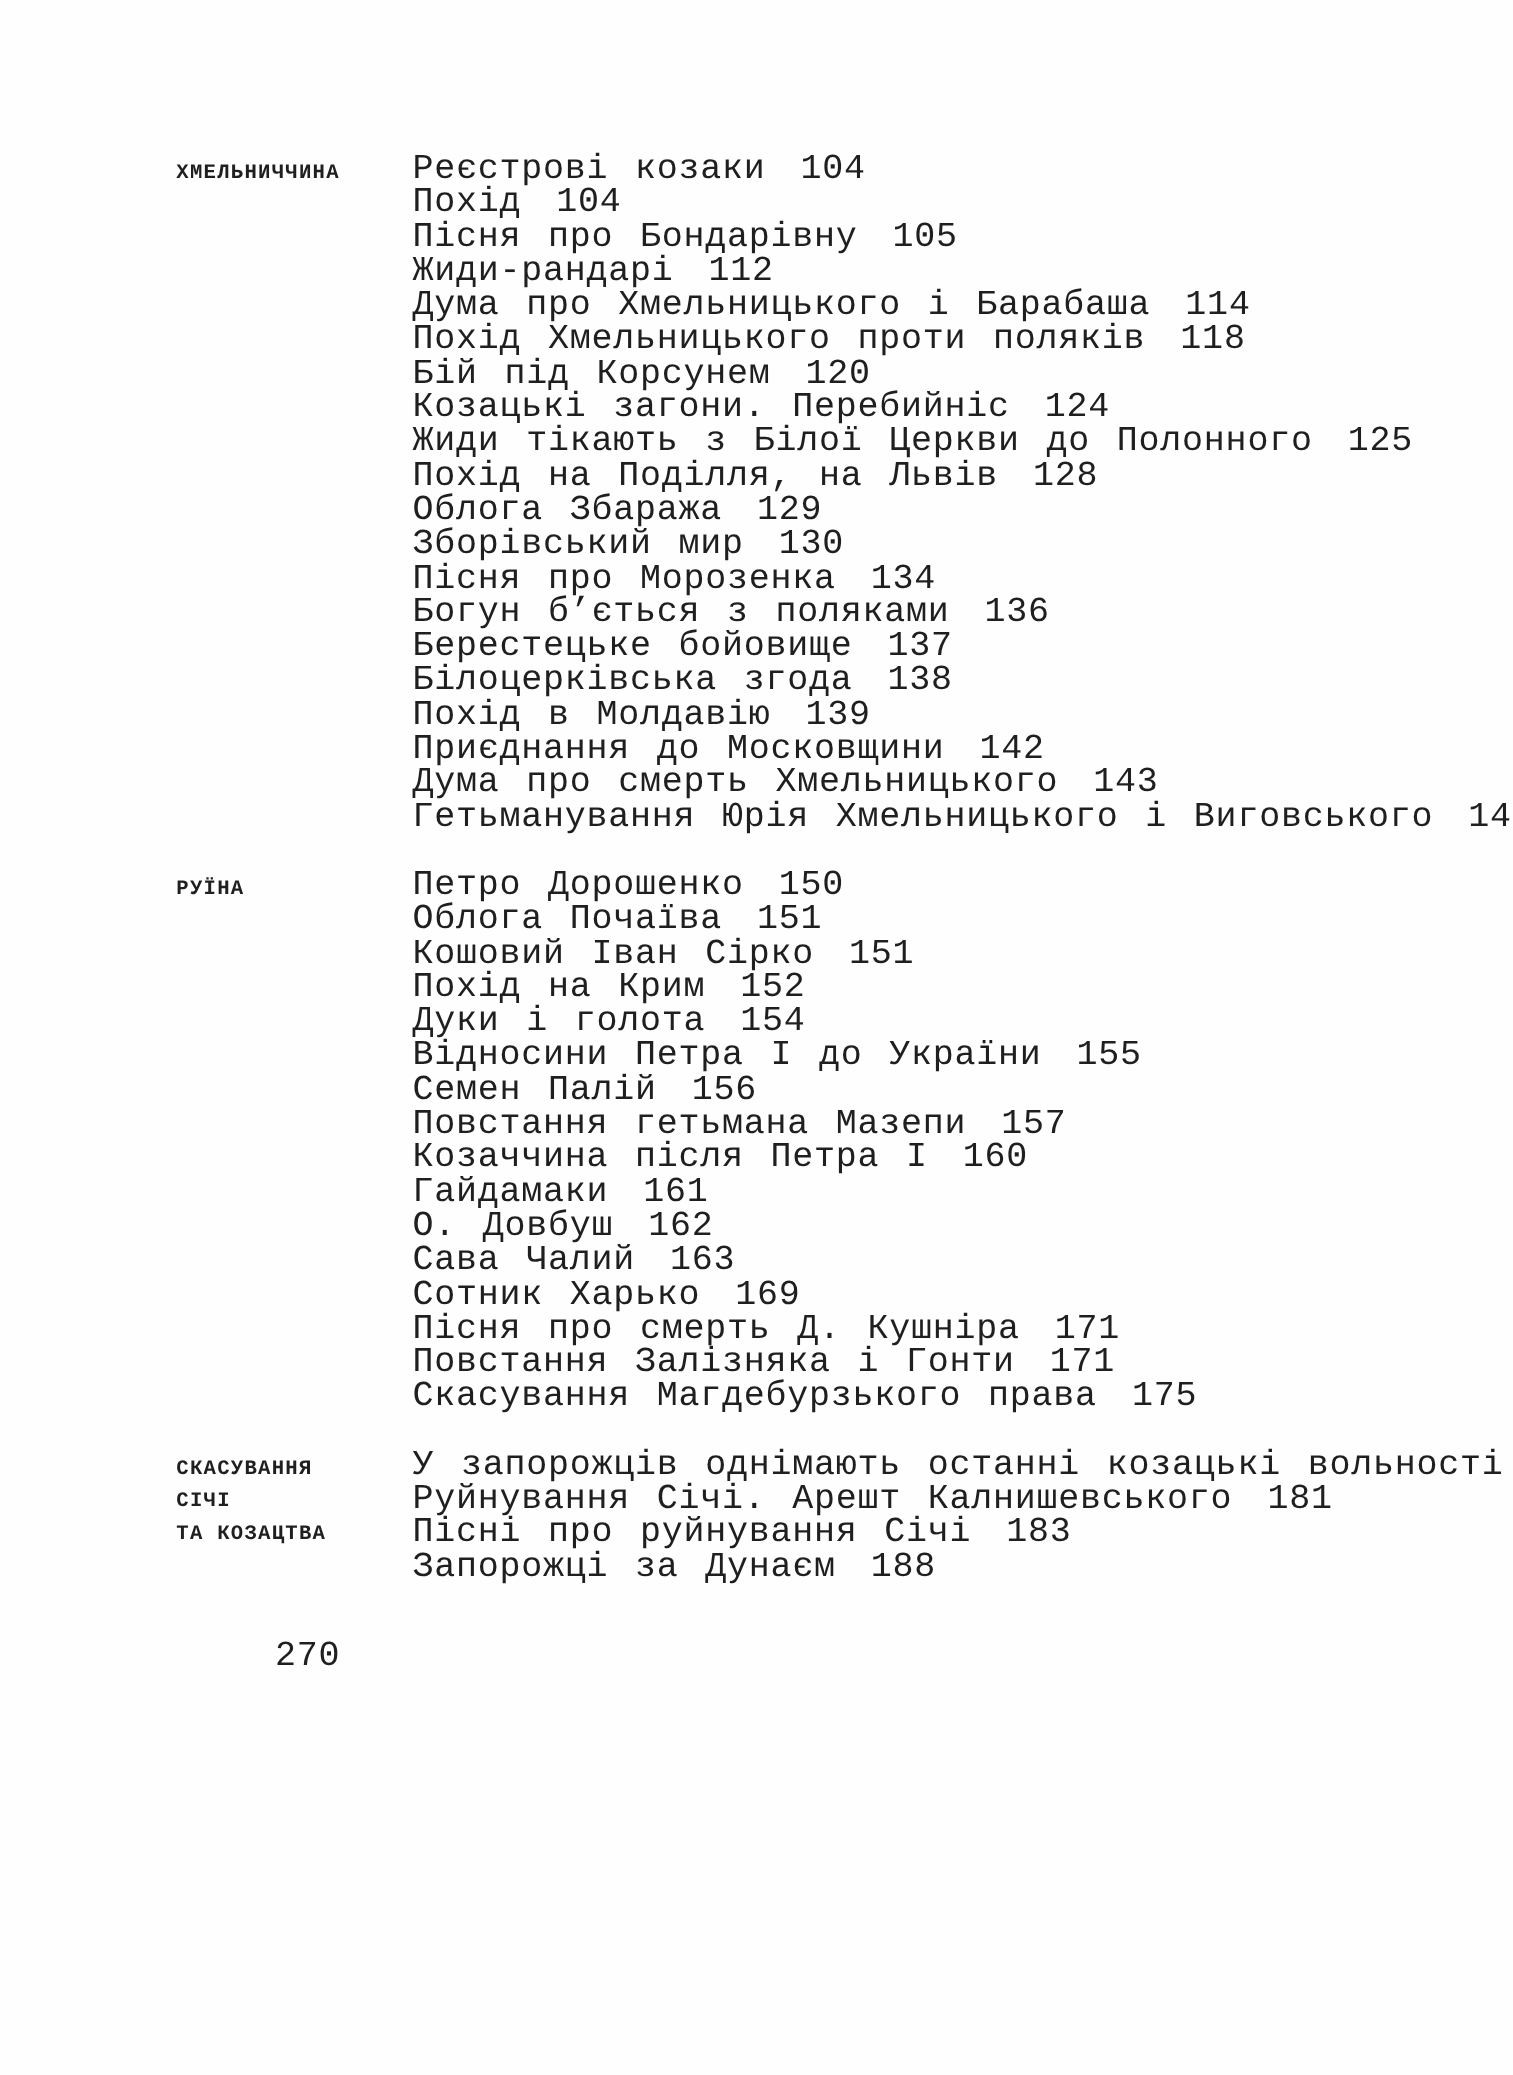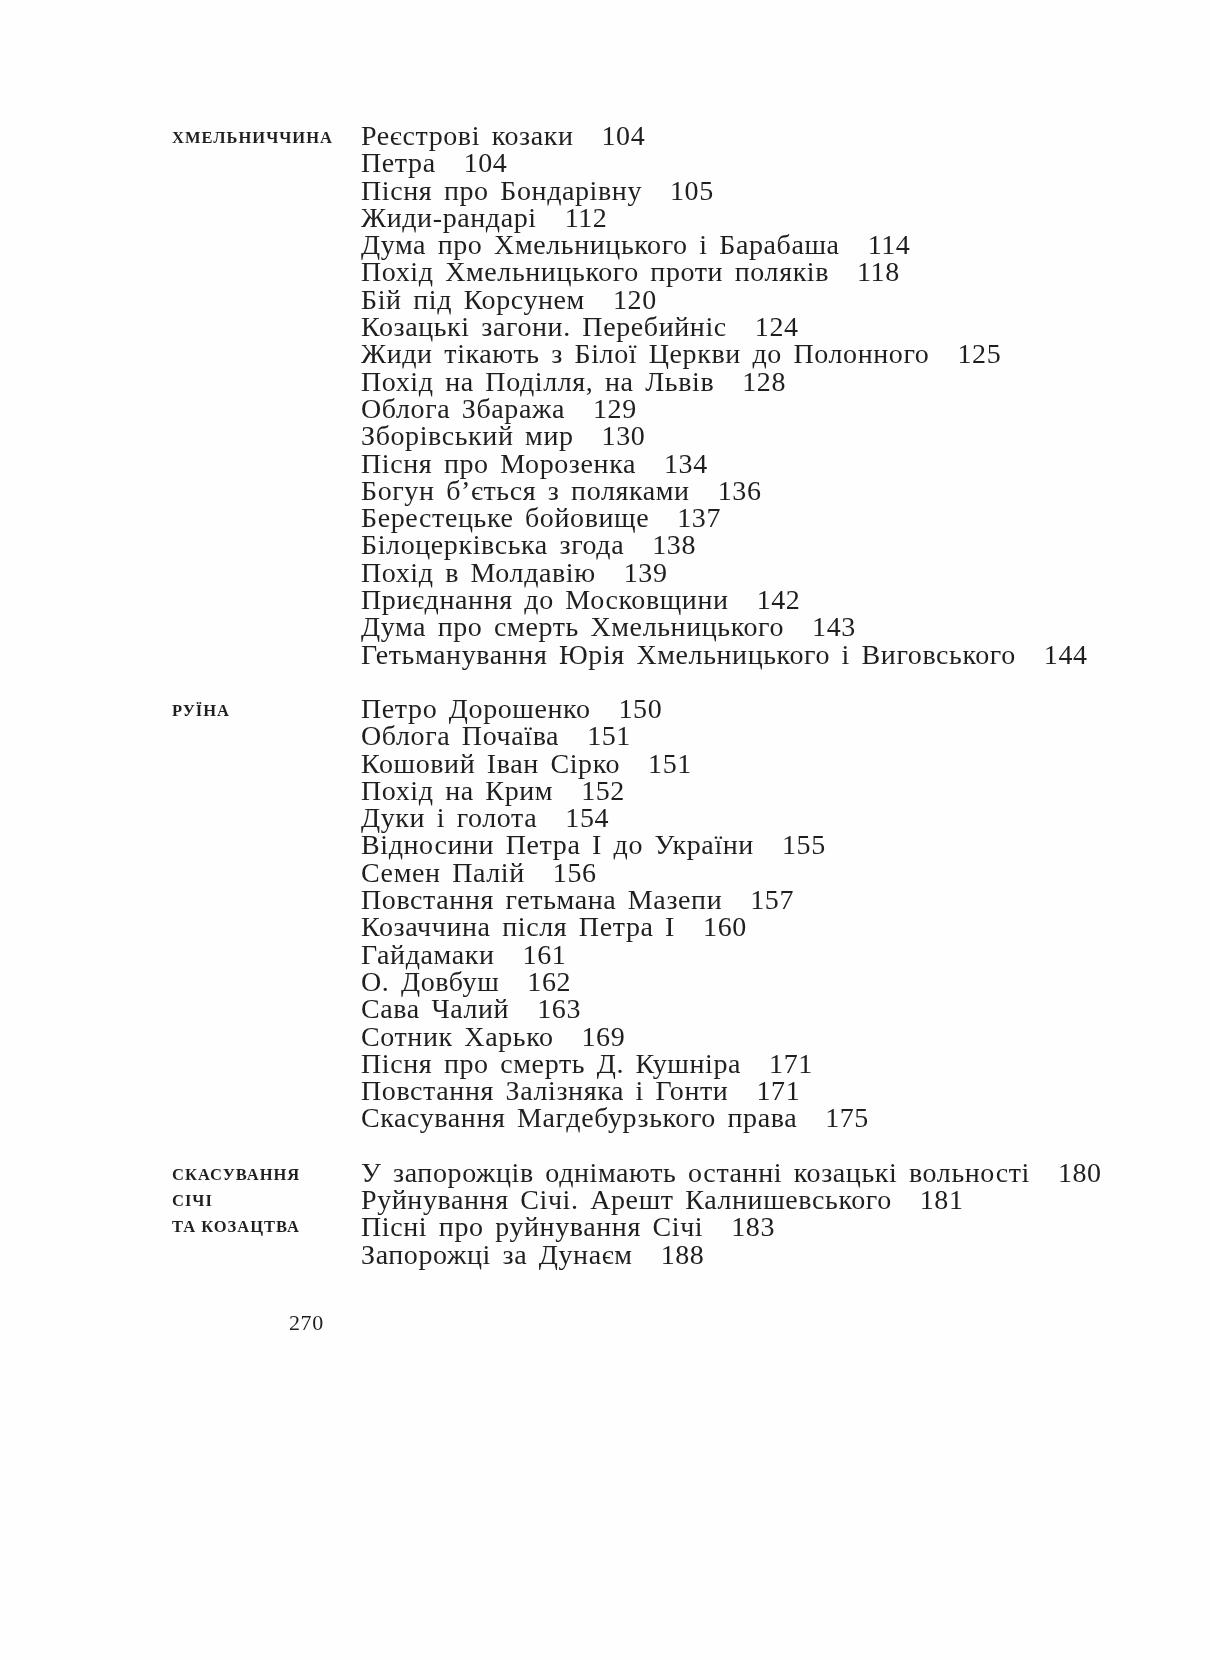--- a/index.html
+++ b/index.html
@@ -11,22 +11,23 @@
     width: 1210px;
     height: 1660px;
     background: #fefefe;
     color: #1f1f1f;
     font-family: "Liberation Serif", "DejaVu Serif", serif;
     overflow: hidden;
   }
   .scan-page {
     position: absolute;
     top: 122px;
-    left: 172px;
+    left: 141px;
     width: 980px;
+    font-family: Liberation Mono, monospace;
   }
   .toc-section {
     display: flex;
     align-items: flex-start;
     margin-bottom: 27px;
   }
   .section-label {
     flex: 0 0 189px;
     width: 189px;
     font-weight: 700;
@@ -47,37 +48,37 @@
     line-height: 27.3px;
     letter-spacing: 0.6px;
     word-spacing: 4px;
     white-space: nowrap;
   }
   .entry-page {
     margin-left: 28px;
   }
   .page-number-footer {
     margin-top: 42px;
-    margin-left: 117px;
-    font-size: 22px;
+    margin-left: 79px;
+    font-size: 28px;
     letter-spacing: 0.6px;
   }
 </style>
 </head>
 <body>
 
 <main class="scan-page">
   <div>
       <div class="toc-section">
         <div class="section-label">
           <div class="label-line">ХМЕЛЬНИЧЧИНА</div>
         </div>
         <div class="entries">
           <div class="entry"><span class="entry-title">Реєстрові козаки</span><span class="entry-page">104</span></div>
-          <div class="entry"><span class="entry-title">Петра</span><span class="entry-page">104</span></div>
+          <div class="entry"><span class="entry-title">Похід</span><span class="entry-page">104</span></div>
           <div class="entry"><span class="entry-title">Пісня про Бондарівну</span><span class="entry-page">105</span></div>
           <div class="entry"><span class="entry-title">Жиди-рандарі</span><span class="entry-page">112</span></div>
           <div class="entry"><span class="entry-title">Дума про Хмельницького і Барабаша</span><span class="entry-page">114</span></div>
           <div class="entry"><span class="entry-title">Похід Хмельницького проти поляків</span><span class="entry-page">118</span></div>
           <div class="entry"><span class="entry-title">Бій під Корсунем</span><span class="entry-page">120</span></div>
           <div class="entry"><span class="entry-title">Козацькі загони. Перебийніс</span><span class="entry-page">124</span></div>
           <div class="entry"><span class="entry-title">Жиди тікають з Білої Церкви до Полонного</span><span class="entry-page">125</span></div>
           <div class="entry"><span class="entry-title">Похід на Поділля, на Львів</span><span class="entry-page">128</span></div>
           <div class="entry"><span class="entry-title">Облога Збаража</span><span class="entry-page">129</span></div>
           <div class="entry"><span class="entry-title">Зборівський мир</span><span class="entry-page">130</span></div>

